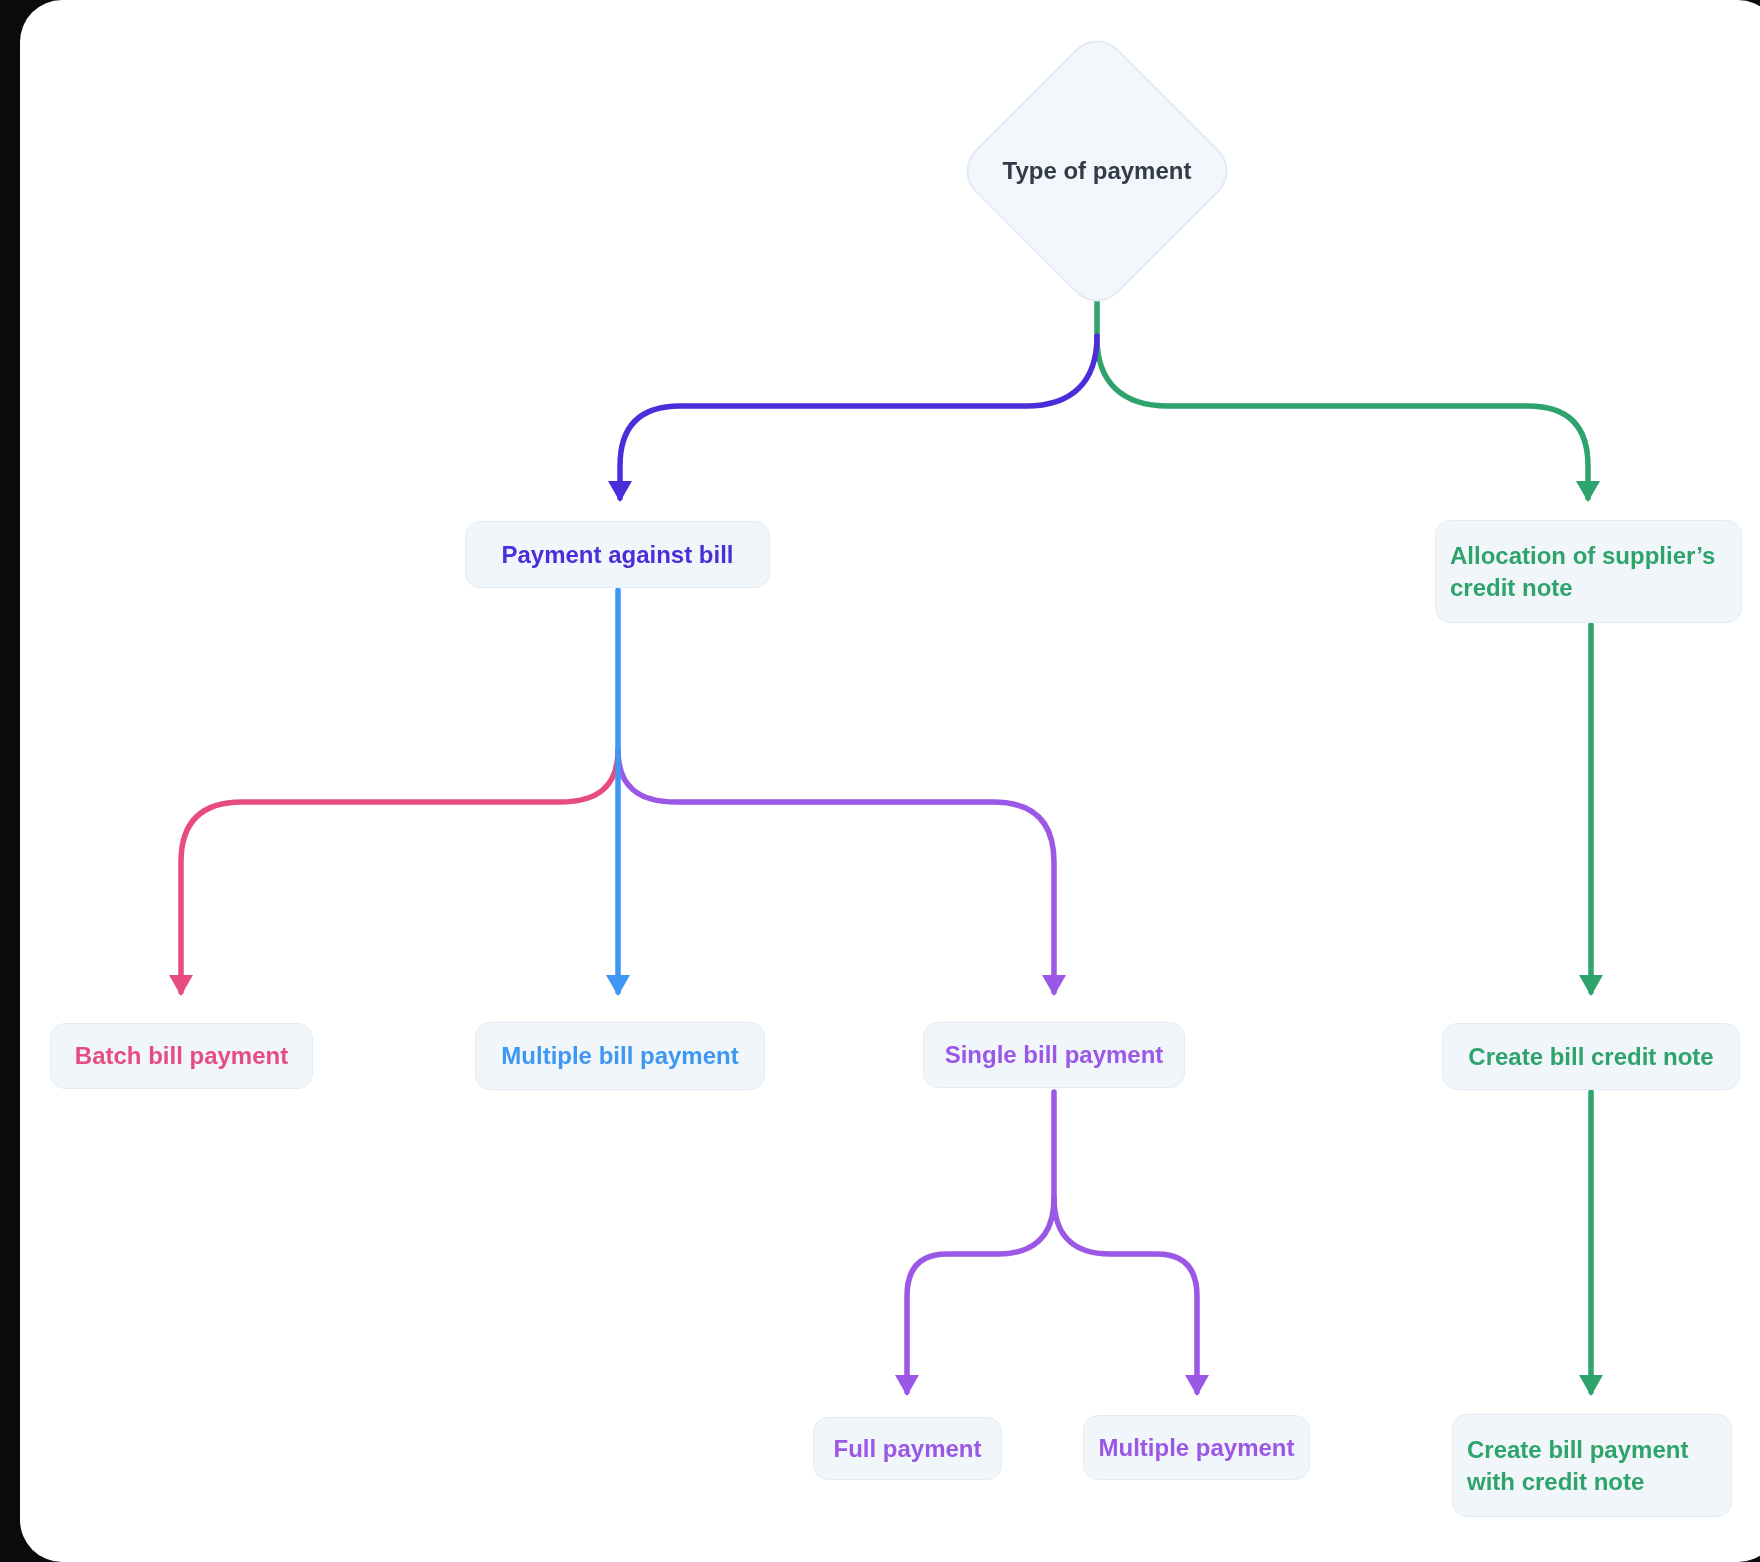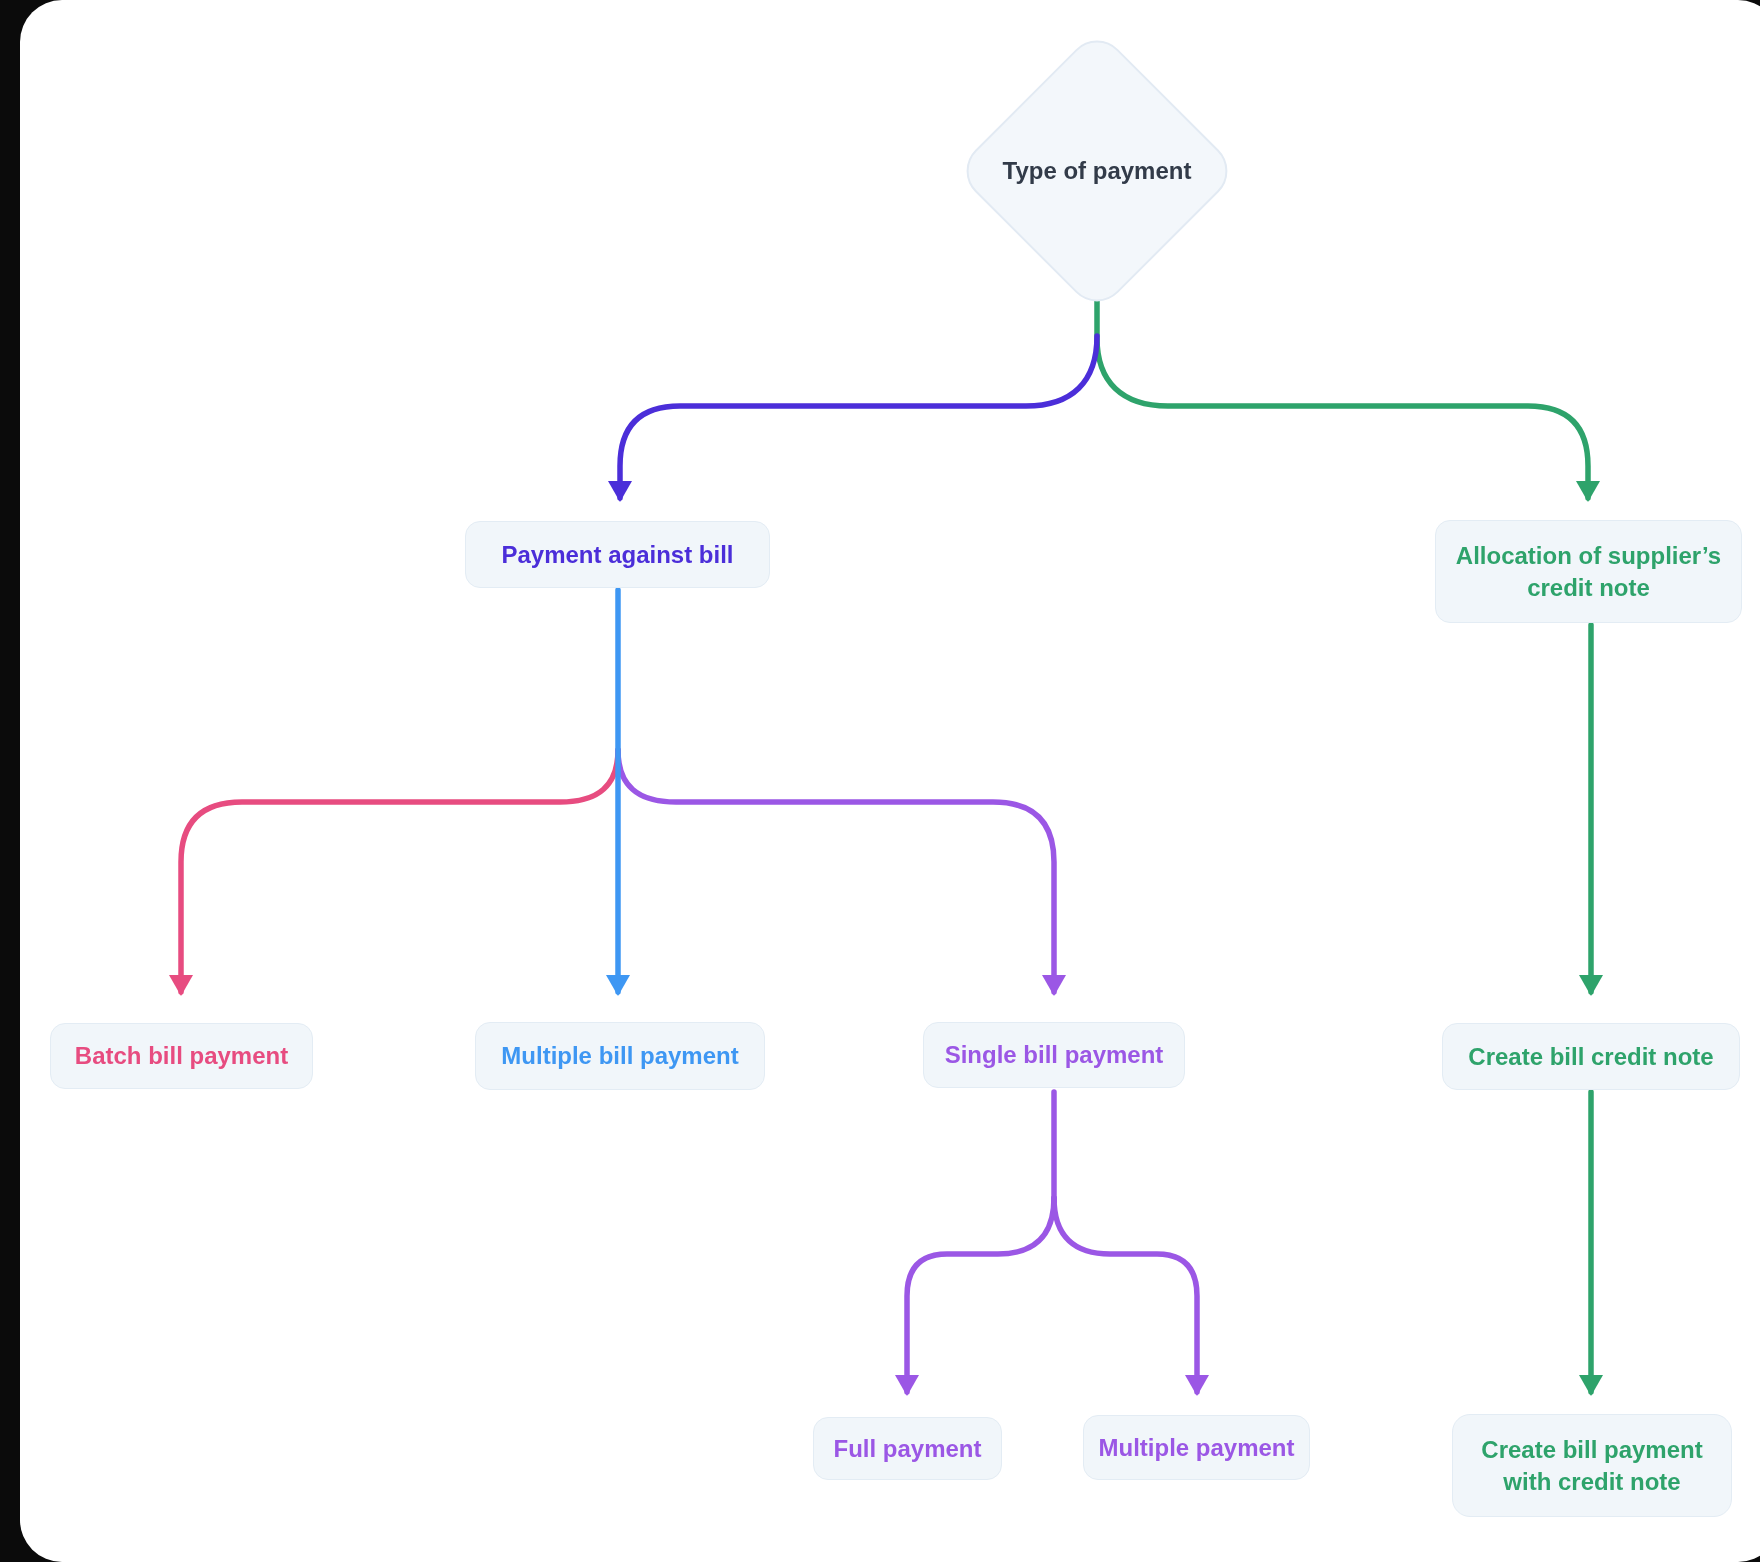--- a/index.html
+++ b/index.html
@@ -19,21 +19,21 @@
   .head-pink{fill:var(--c-pink,#E74C80);}
   .head-purple{fill:var(--c-purple,#9B57E5);}
   .head-green{fill:var(--c-green,#2EA36B);}
 
   
   .node{
     position:absolute;
     background:var(--c-node_bg,#F1F6FA);
     border:1.5px solid var(--c-node_border,#E3ECF4);
     border-radius:15px;
-    display:flex;align-items:center;justify-content:center;text-align:center;
+    display:flex;align-items:center;justify-content:center;
     font-weight:700;font-size:24px;line-height:1.32;
     box-sizing:border-box;padding:6px 14px;
   }
   .t-indigo{color:var(--c-indigo,#4B2ED9);}
   .t-blue{color:var(--c-blue,#3E97F3);}
   .t-pink{color:var(--c-pink,#E74C80);}
   .t-purple{color:var(--c-purple,#9B57E5);border-radius:15px;}
   .t-green{color:var(--c-green,#2EA36B);}
   .t-dark{color:var(--c-dark,#323B49);}
 
@@ -106,16 +106,16 @@
     <div class="node t-blue" style="left:455px;top:1022px;width:290px;height:68px;">Multiple bill payment</div>
 
     <div class="node t-purple" style="left:903px;top:1022px;width:262px;height:66px;">Single bill payment</div>
 
     <div class="node t-green" style="left:1422px;top:1023px;width:298px;height:67px;">Create bill credit note</div>
 
     <div class="node t-purple" style="left:793px;top:1417px;width:189px;height:63px;">Full payment</div>
 
     <div class="node t-purple" style="left:1063px;top:1415px;width:227px;height:65px;">Multiple payment</div>
 
-    <div class="node t-green" style="left:1432px;top:1414px;width:280px;height:103px;border-radius:18px;">Create bill payment with credit note</div>
+    <div class="node t-green" style="left:1432px;top:1414px;width:280px;height:103px;">Create bill payment with credit note</div>
 
   </div>
 </div>
 
 </body></html>

